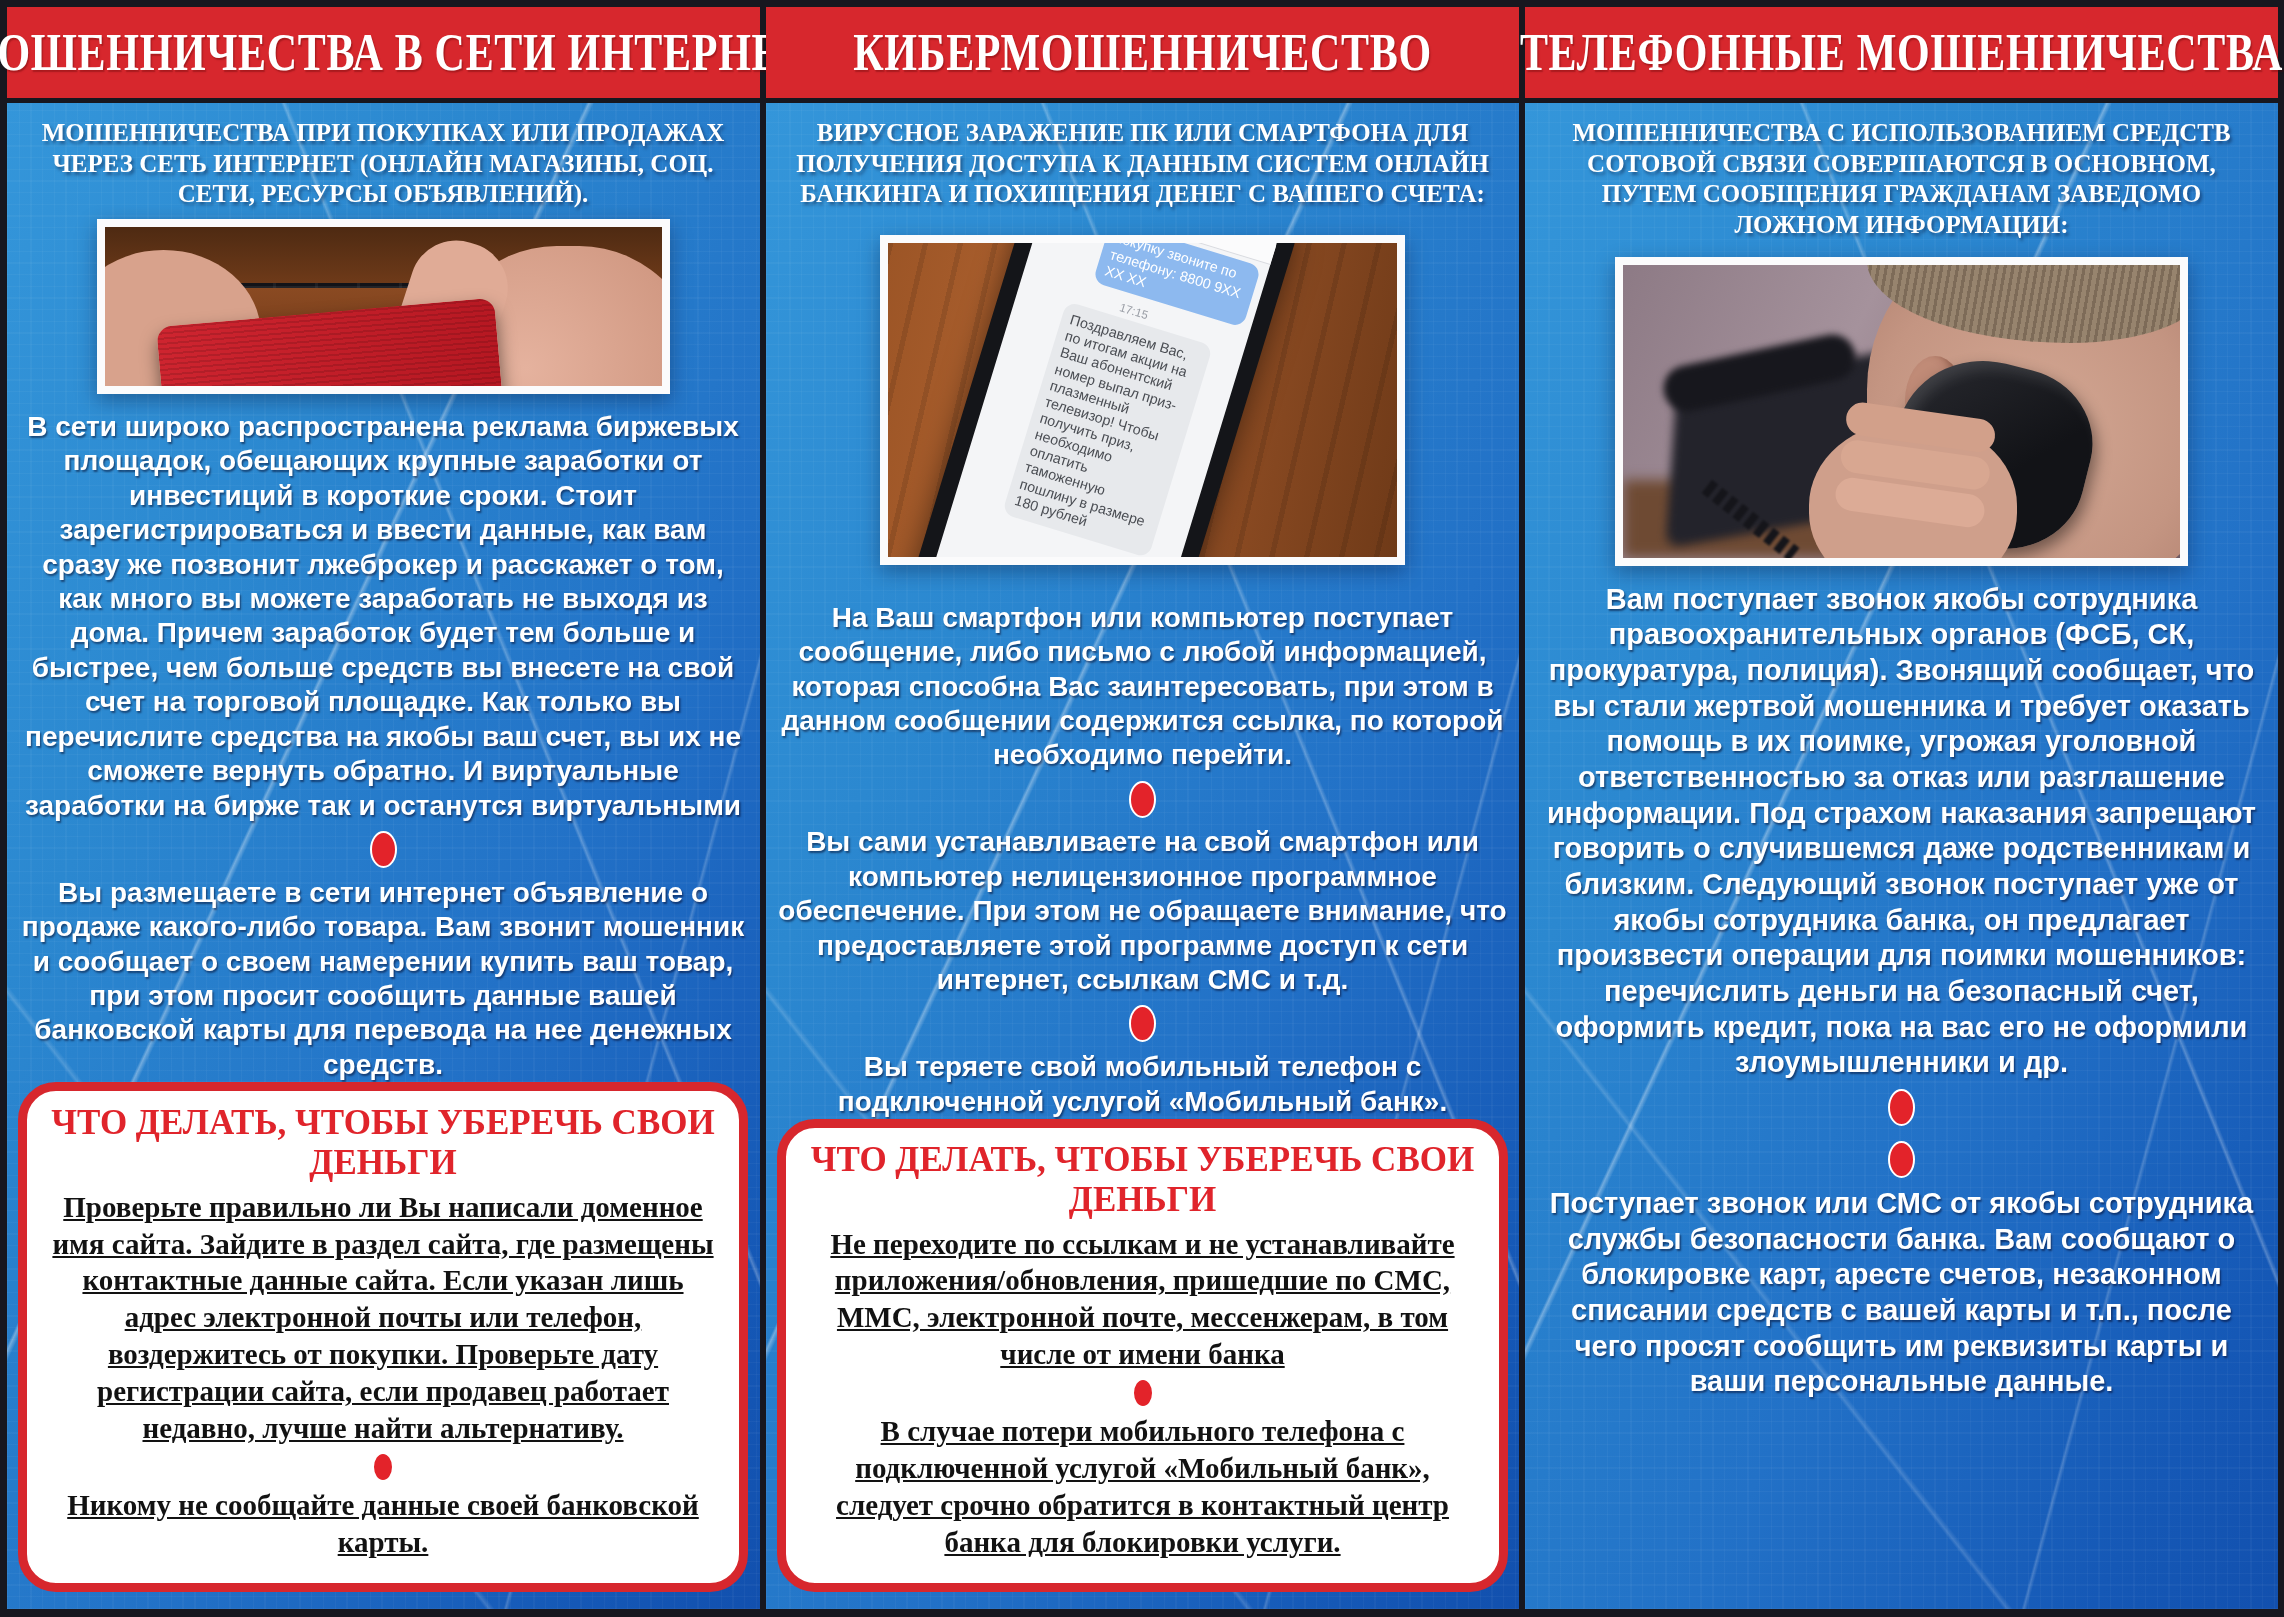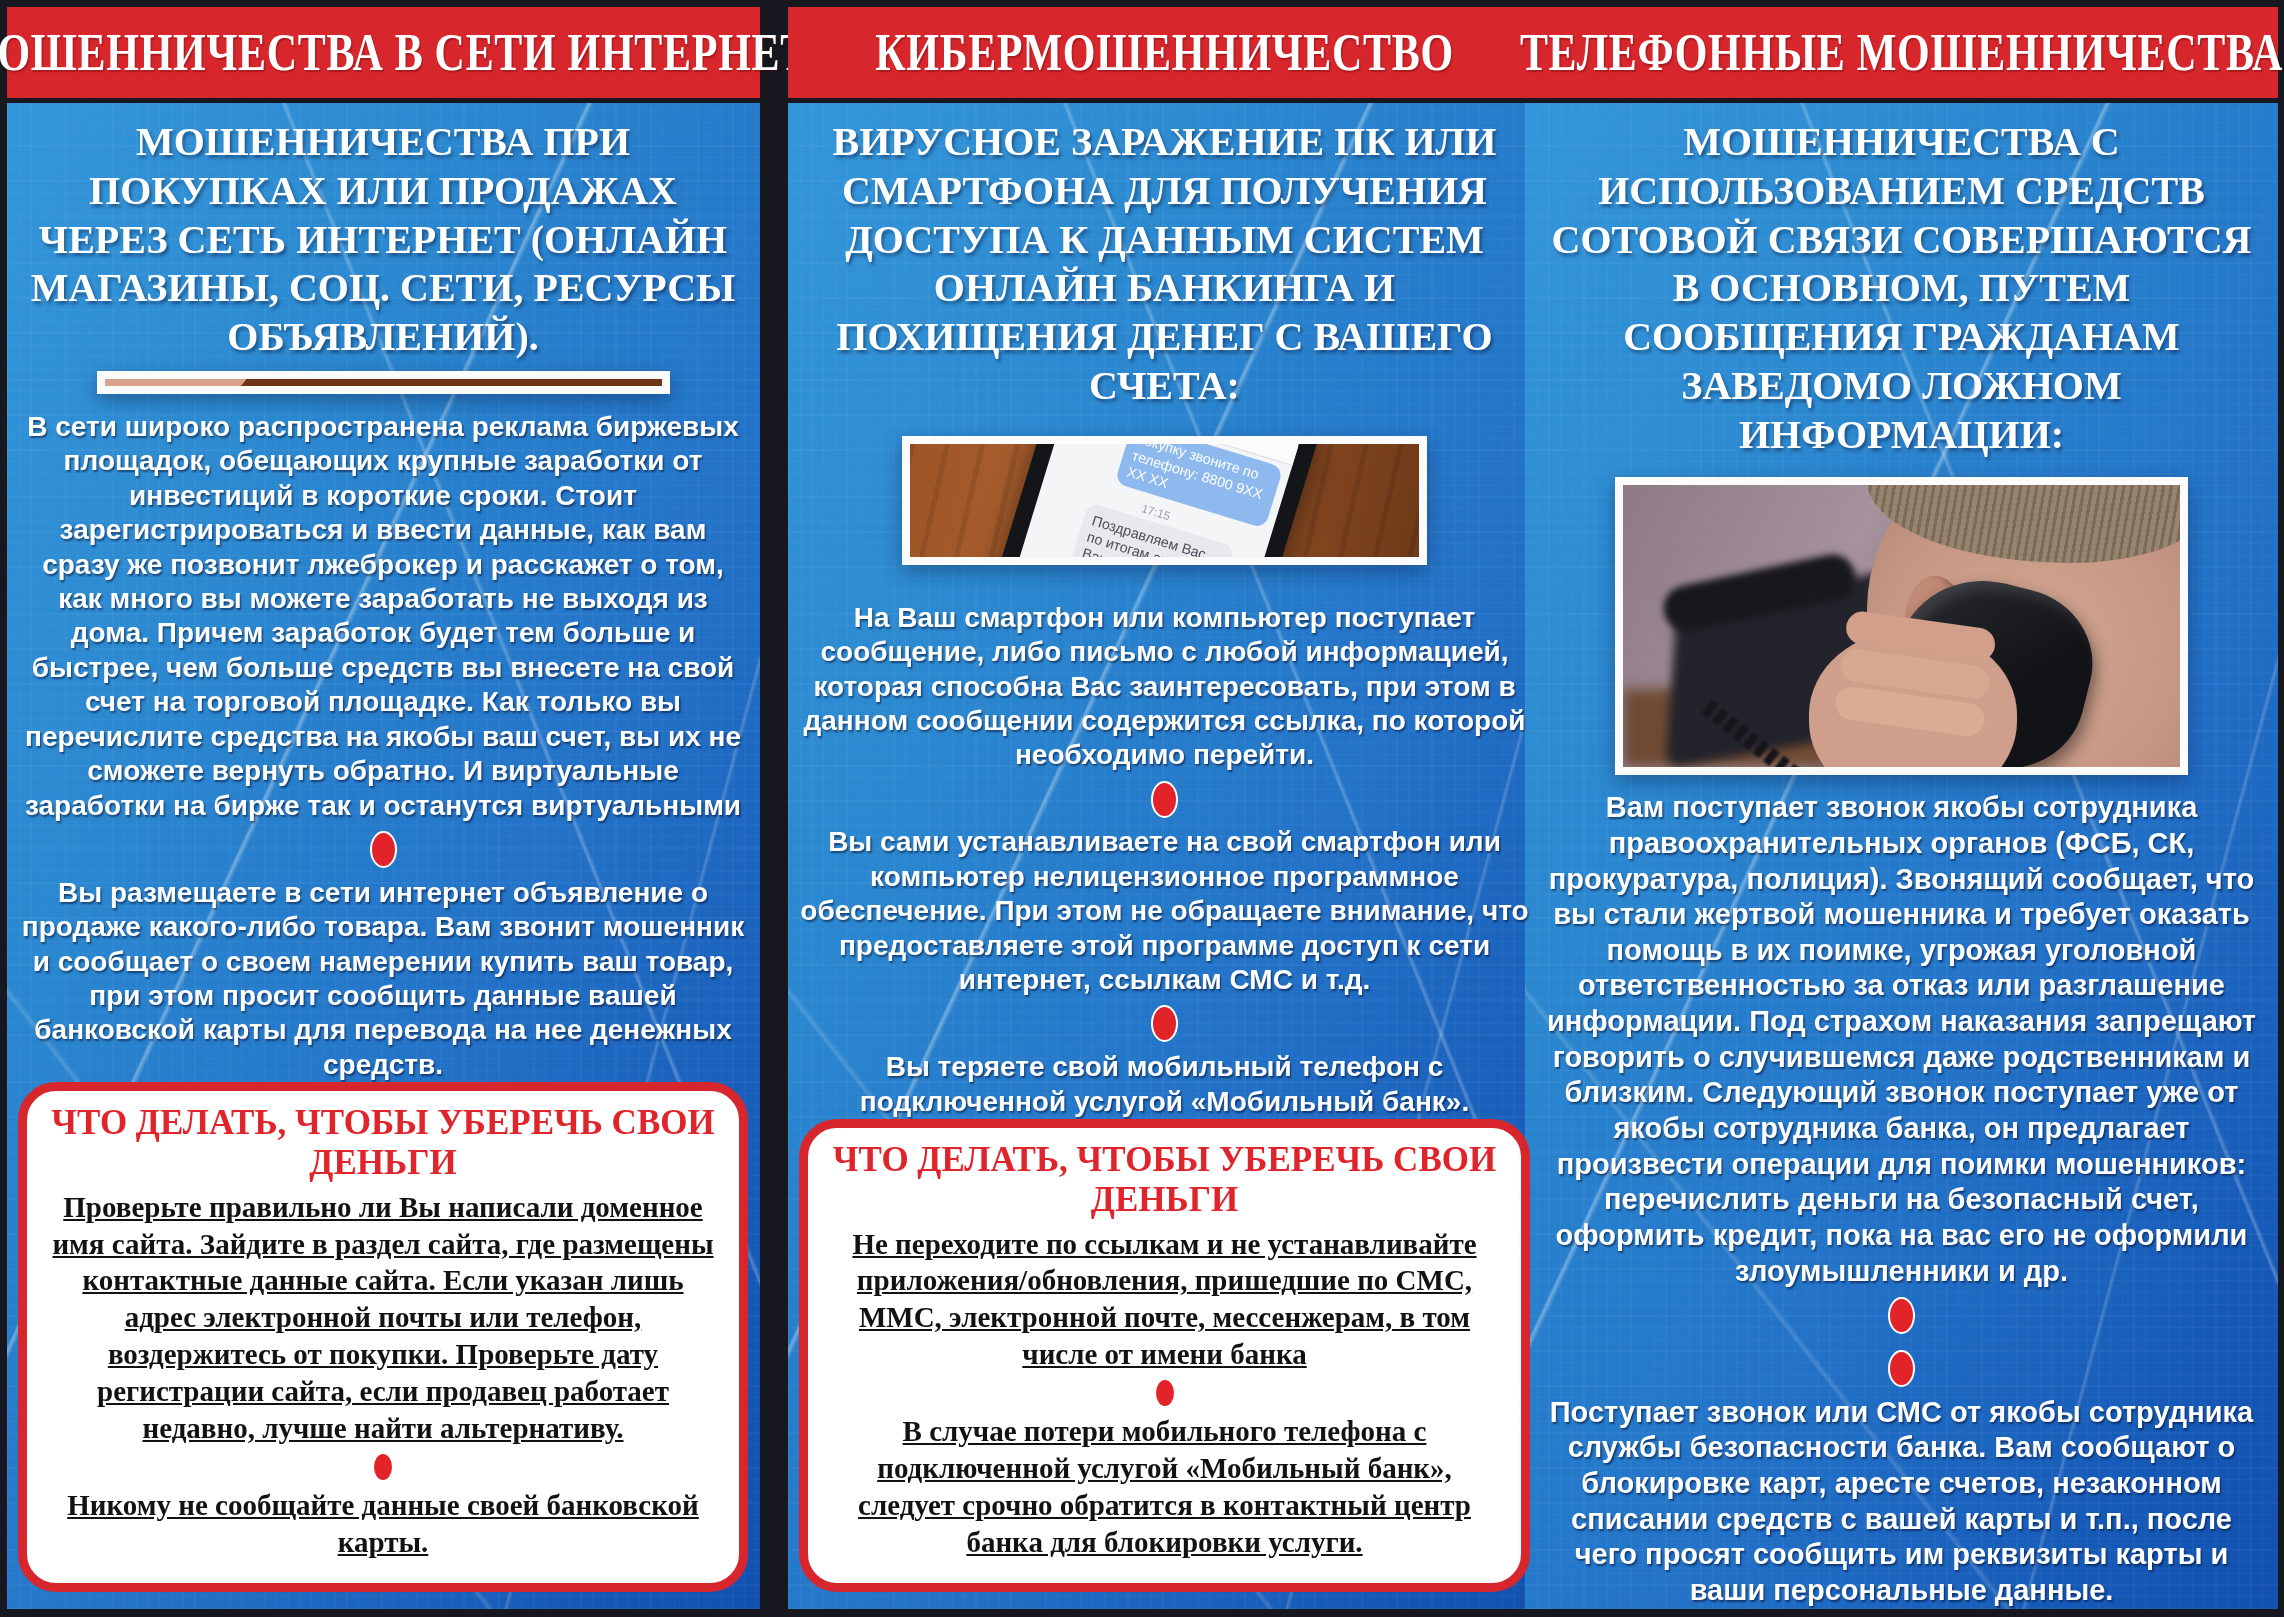--- a/index.html
+++ b/index.html
@@ -6,21 +6,21 @@
   html,body { background:#0e0e14; }
   .poster {
     position:relative; width:2284px; height:1618px;
     background:#17171f; overflow:hidden;
     font-family:"Liberation Sans", sans-serif;
   }
   .panel {
     position:absolute; top:6.5px; height:1602px; width:753px;
     display:flex; flex-direction:column;
   }
-  #panel-1 { left:6.5px; } #panel-2 { left:766px;margin-left:22px; } #panel-3 { left:1525px; }
+  #panel-1 { left:6.5px; } #panel-2 { left:766px; } #panel-3 { left:1525px; }
 
   .banner {
     flex:0 0 96px; background:#d7272d; border-bottom:5.9px solid #17171f;
     display:flex; align-items:center; justify-content:center;
   }
   .banner-title {
     font-family:"Liberation Serif", serif; font-weight:bold; color:#ffffff;
     font-size:42px; transform:scaleY(1.28); letter-spacing:0.7px; white-space:nowrap;
     text-shadow:1.3px 1.3px 1.3px rgba(80,0,0,.35);
   }
@@ -35,21 +35,21 @@
       linear-gradient(105deg, transparent 77.8%, rgba(255,255,255,.20) 78%, transparent 78.3%),
       linear-gradient(52deg,  transparent 24.8%, rgba(255,255,255,.16) 25%, transparent 25.3%),
       repeating-linear-gradient(0deg,  rgba(255,255,255,.035) 0 1.3px, transparent 1.3px 11.7px),
       repeating-linear-gradient(90deg, rgba(255,255,255,.035) 0 1.3px, transparent 1.3px 11.7px);
   }
   .content { position:relative; z-index:2; height:100%; display:flex; flex-direction:column; align-items:center; }
 
   .subtitle {
     margin-top:15.6px; width:95%; text-align:center; color:#fff;
     font-family:"Liberation Serif", serif; font-weight:bold;
-    font-size:40px; line-height:1.22; text-shadow:2px 2.6px 3.3px rgba(0,0,30,.4);
+    font-size:25px; line-height:1.22; text-shadow:2px 2.6px 3.3px rgba(0,0,30,.4);
   }
   .para {
     width:97%; text-align:center; color:#fff; font-weight:bold;
     font-size:28px; line-height:1.23; text-shadow:1.3px 2px 2px rgba(0,0,30,.5);
   }
   .dot {
     width:27px; height:37px; border-radius:50%;
     background:#e3232a; border:2.6px solid #ffffff; margin:7.8px auto;
   }
   .photo {

